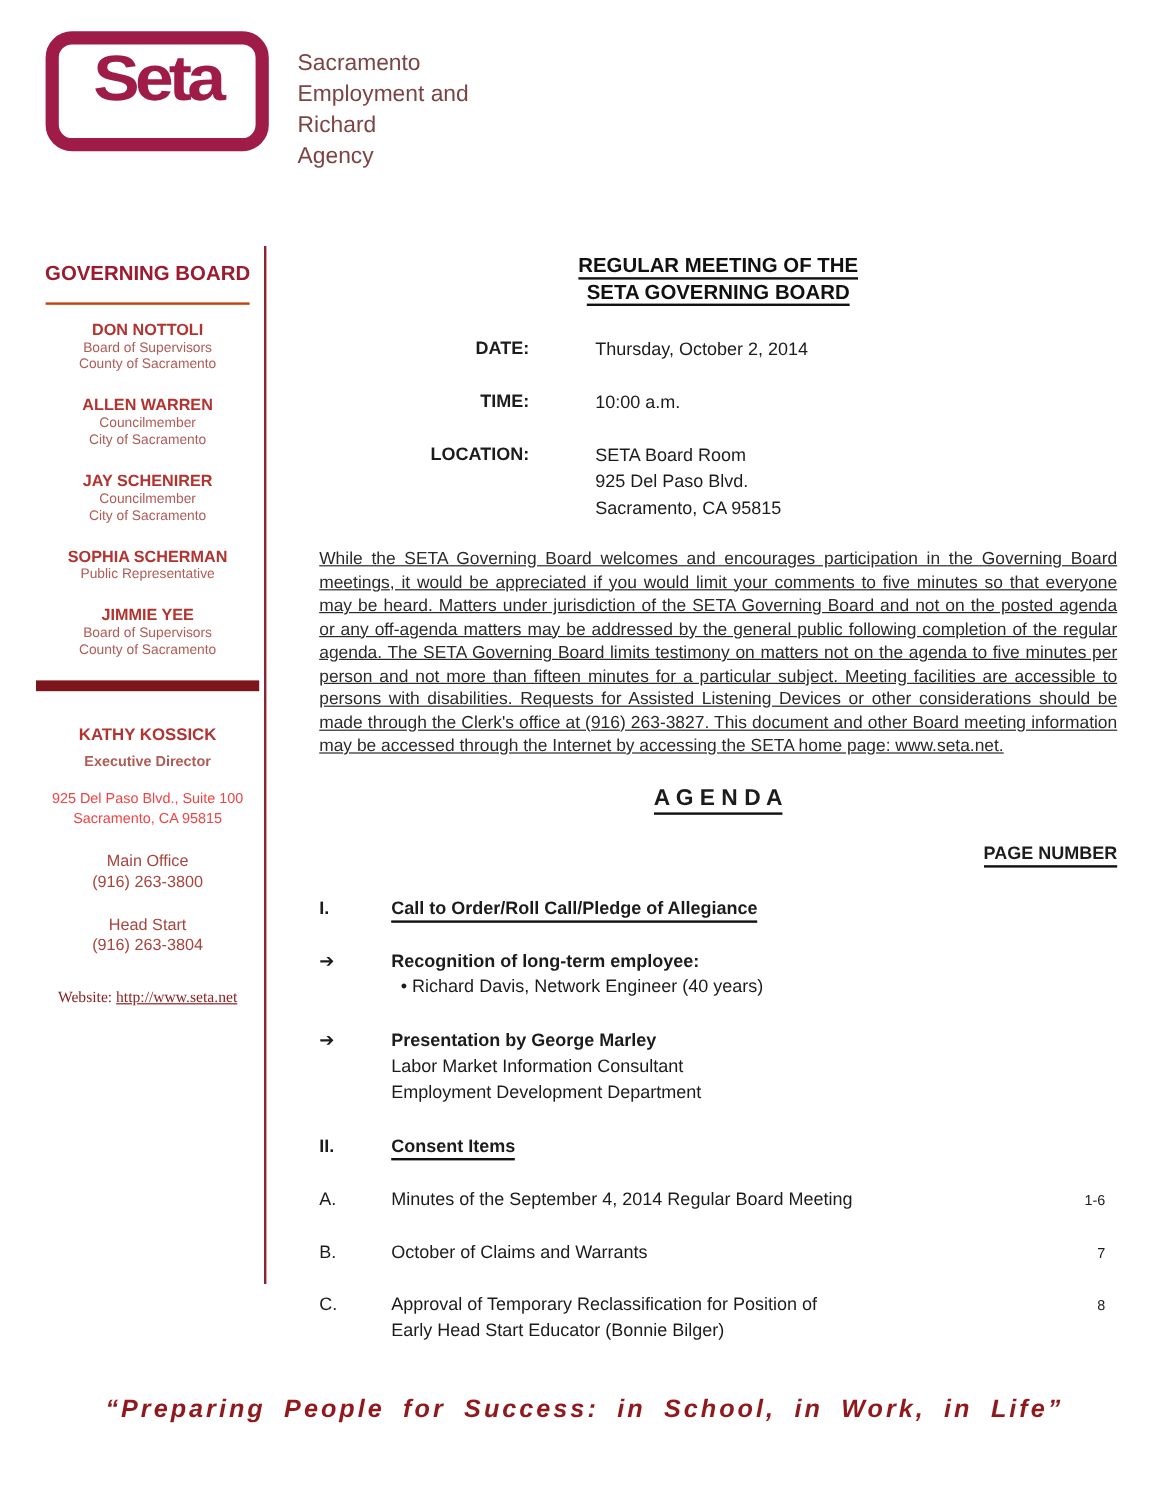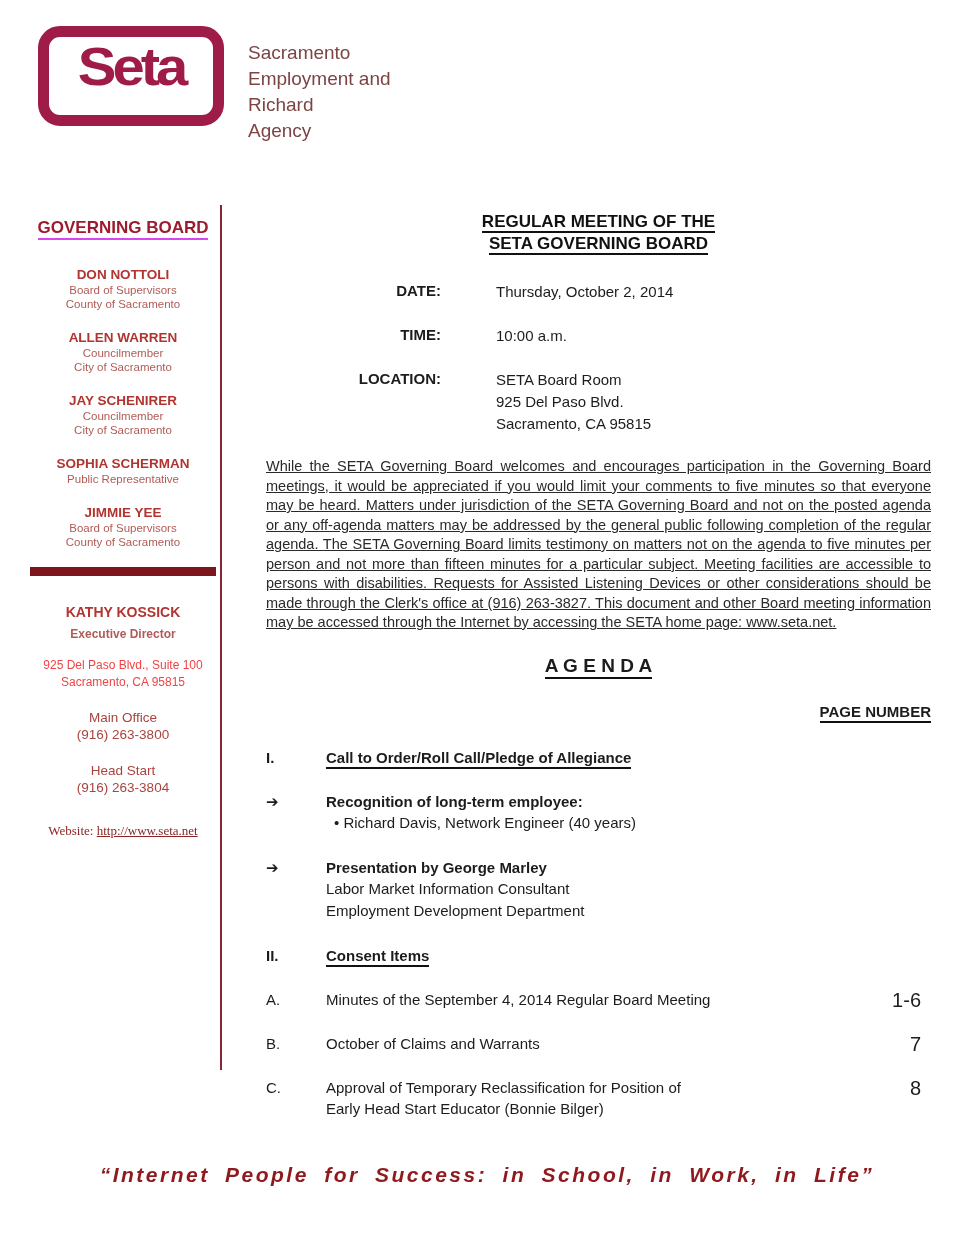--- a/index.html
+++ b/index.html
@@ -22,21 +22,21 @@
     position:absolute;left:248px;top:40px;
     font-size:19px;line-height:26px;color:#7d4444;
   }
   
   .sidebar{
     position:absolute;left:30px;top:218px;width:186px;text-align:center;
   }
   .sb-heading{
     font-size:17px;font-weight:bold;color:#9c1b2e;margin-bottom:28px;
   }
-  .sb-heading span{border-bottom:2px solid #d946ef;padding-bottom:1px;}
+  .sb-heading span{border-bottom:2px solid #c2410c;padding-bottom:15px;}
   .member{margin-bottom:18px;}
   .member .name{font-size:13.5px;font-weight:bold;color:#b23430;line-height:17px;}
   .member .role{font-size:11.5px;color:#b05b55;line-height:14px;}
   .sb-bar{height:9px;background:#7d151d;margin:17px 0 28px 0;}
   .director .name{font-size:14px;font-weight:bold;color:#b23430;line-height:17px;}
   .director .title{font-size:12px;color:#b05b55;line-height:14px;}
   .sb-address{margin-top:16px;font-size:12px;color:#ef4444;line-height:16.5px;}
   .sb-contact{margin-top:20px;font-size:13.5px;color:#a8443e;line-height:16.5px;}
   .sb-website{
     margin-top:27px;font-family:"Liberation Serif","DejaVu Serif",serif;
@@ -59,21 +59,21 @@
   }
   .agenda-head{margin-top:22px;text-align:center;font-size:19px;font-weight:bold;}
   .agenda-head span{border-bottom:2px solid #111;padding-bottom:1px;}
   .pagenum-head{margin-top:26px;text-align:right;font-size:15px;font-weight:bold;padding-right:0px;}
   .pagenum-head span{border-bottom:2px solid #111;padding-bottom:1px;}
   .rows{margin-top:28px;}
   .arow{display:grid;grid-template-columns:60px 1fr 64px;margin-bottom:24px;}
   .arow .mk{font-size:15px;font-weight:bold;line-height:20px;}
   .arow .mk.plain{font-weight:normal;}
   .arow .tx{font-size:15px;line-height:20px;}
-  .arow .pg{font-size:20px;line-height:20px;text-align:right;padding-right:10px;}
+  .arow .pg{font-size:12px;line-height:20px;text-align:right;padding-right:10px;}
   .tx .t-bold{font-weight:bold;}
   .tx .t-bold-u{font-weight:bold;border-bottom:2px solid #111;padding-bottom:1px;}
   .tx .sub{line-height:22px;}
   .tx .sub.bullet{padding-left:8px;}
   
   .footer{
     position:absolute;left:0;top:1163px;width:974px;text-align:center;
     font-size:21px;font-weight:bold;font-style:italic;color:#8f191c;
     letter-spacing:2.5px;word-spacing:7px;
   }
@@ -231,13 +231,13 @@
       <div class="tx">
         <div>Approval of Temporary Reclassification for Position of</div>
         <div class="sub">Early Head Start Educator (Bonnie Bilger)</div>
       </div>
       <div class="pg">8</div>
     </div>
 
   </div>
 </div>
 
-<div class="footer">“Internet People for Success: in School, in Work, in Life”</div>
+<div class="footer">“Preparing People for Success: in School, in Work, in Life”</div>
 
 </body></html>

